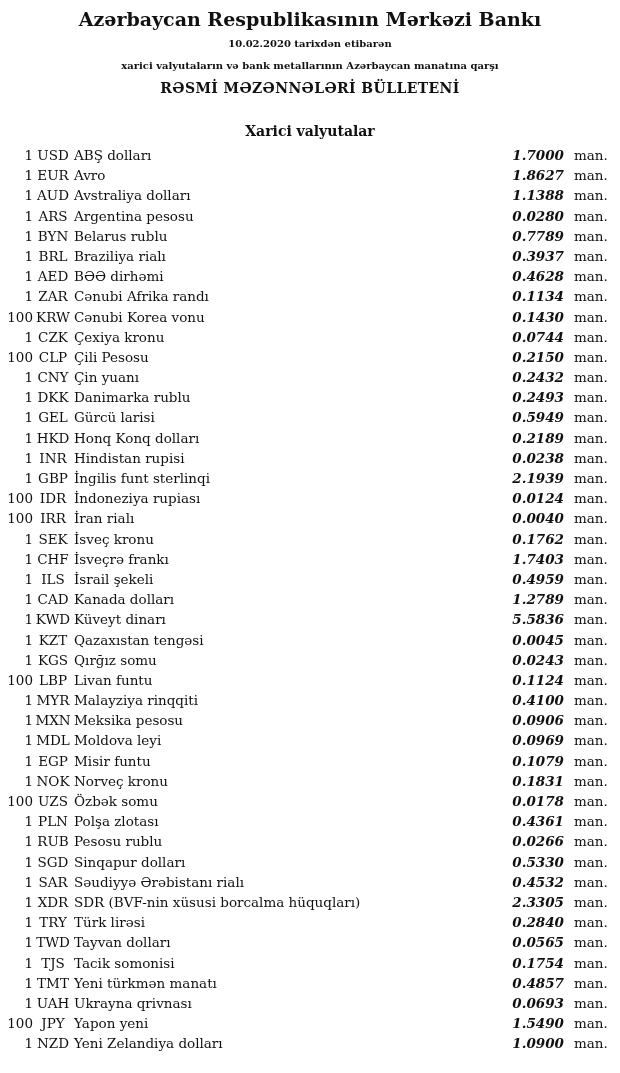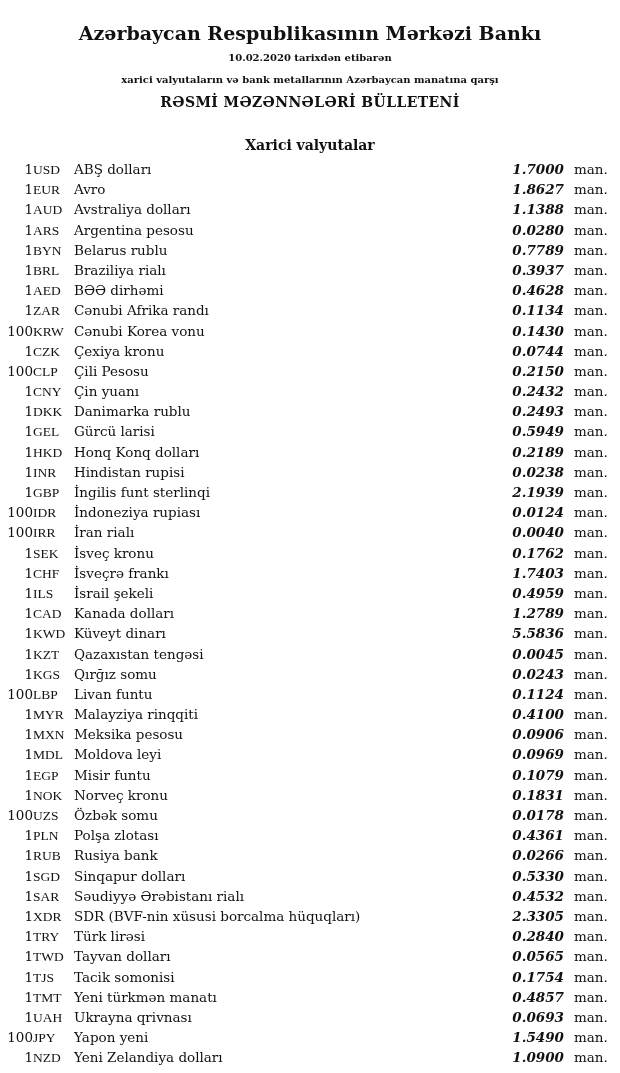--- a/index.html
+++ b/index.html
@@ -11,21 +11,21 @@
     position: relative;
     width: 620px;
     height: 1073px;
     background: #ffffff;
     color: #111111;
     font-family: "DejaVu Serif", "Liberation Serif", serif;
     overflow: hidden;
     box-sizing: border-box;
   }
   .header {
-    padding-top: 19px;
+    padding-top: 5px;
     text-align: center;
   }
   .bank-name {
     font-size: 19px;
     font-weight: bold;
     line-height: 28px;
   }
   .header-line {
     font-size: 10px;
     font-weight: bold;
@@ -55,23 +55,22 @@
     font-size: 13.5px;
     white-space: nowrap;
   }
   .cell-qty {
     width: 33px;
     text-align: right;
     flex: none;
   }
   .cell-code {
     width: 40px;
-    text-align: left;
+    text-align: center;
     flex: none;
-    font-family: Liberation Serif, serif;
   }
   .cell-name {
     flex: 1 1 auto;
     padding-left: 1px;
     overflow: hidden;
   }
   .cell-rate {
     width: 70px;
     text-align: right;
     font-weight: bold;
@@ -334,21 +333,21 @@
       <div class="row">
         <div class="cell-qty">1</div>
         <div class="cell-code">PLN</div>
         <div class="cell-name">Polşa zlotası</div>
         <div class="cell-rate">0.4361</div>
         <div class="cell-unit">man.</div>
       </div>
       <div class="row">
         <div class="cell-qty">1</div>
         <div class="cell-code">RUB</div>
-        <div class="cell-name">Rusiya bank</div>
+        <div class="cell-name">Pesosu rublu</div>
         <div class="cell-rate">0.0266</div>
         <div class="cell-unit">man.</div>
       </div>
       <div class="row">
         <div class="cell-qty">1</div>
         <div class="cell-code">SGD</div>
         <div class="cell-name">Sinqapur dolları</div>
         <div class="cell-rate">0.5330</div>
         <div class="cell-unit">man.</div>
       </div>

